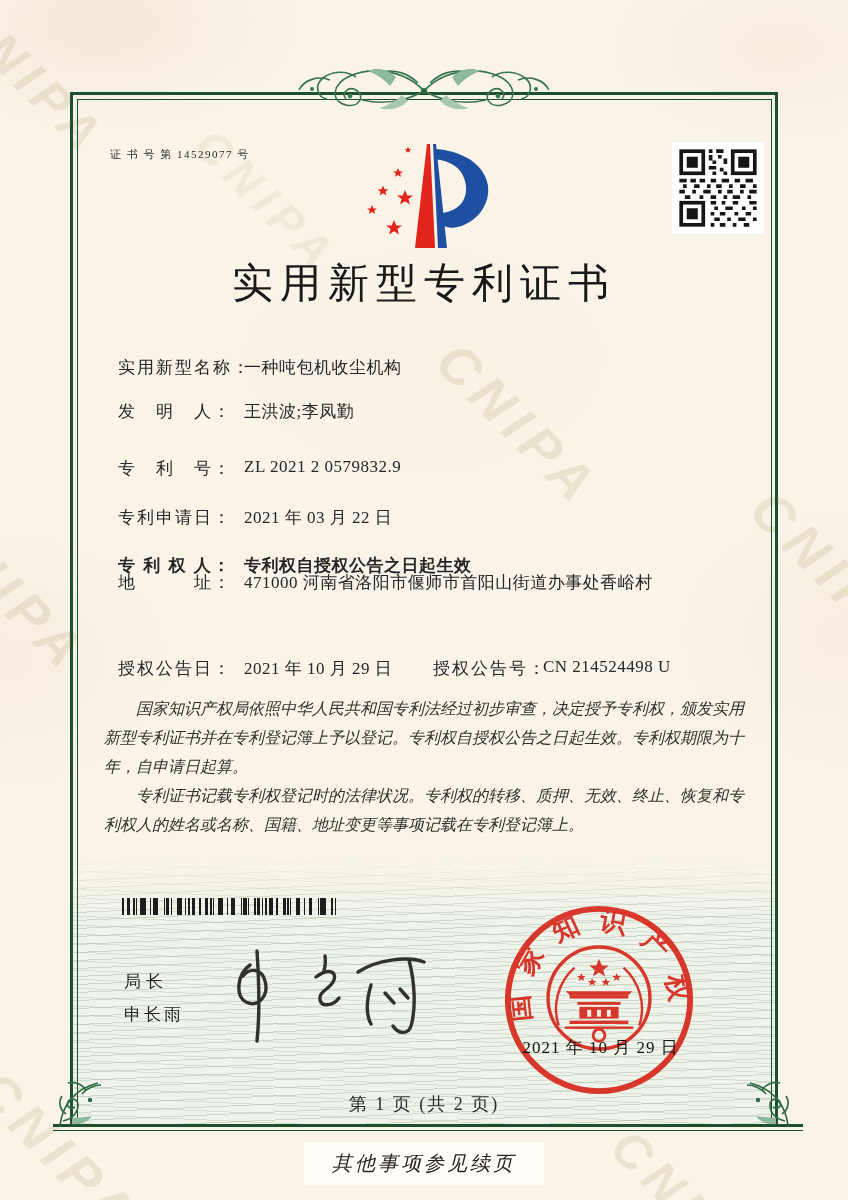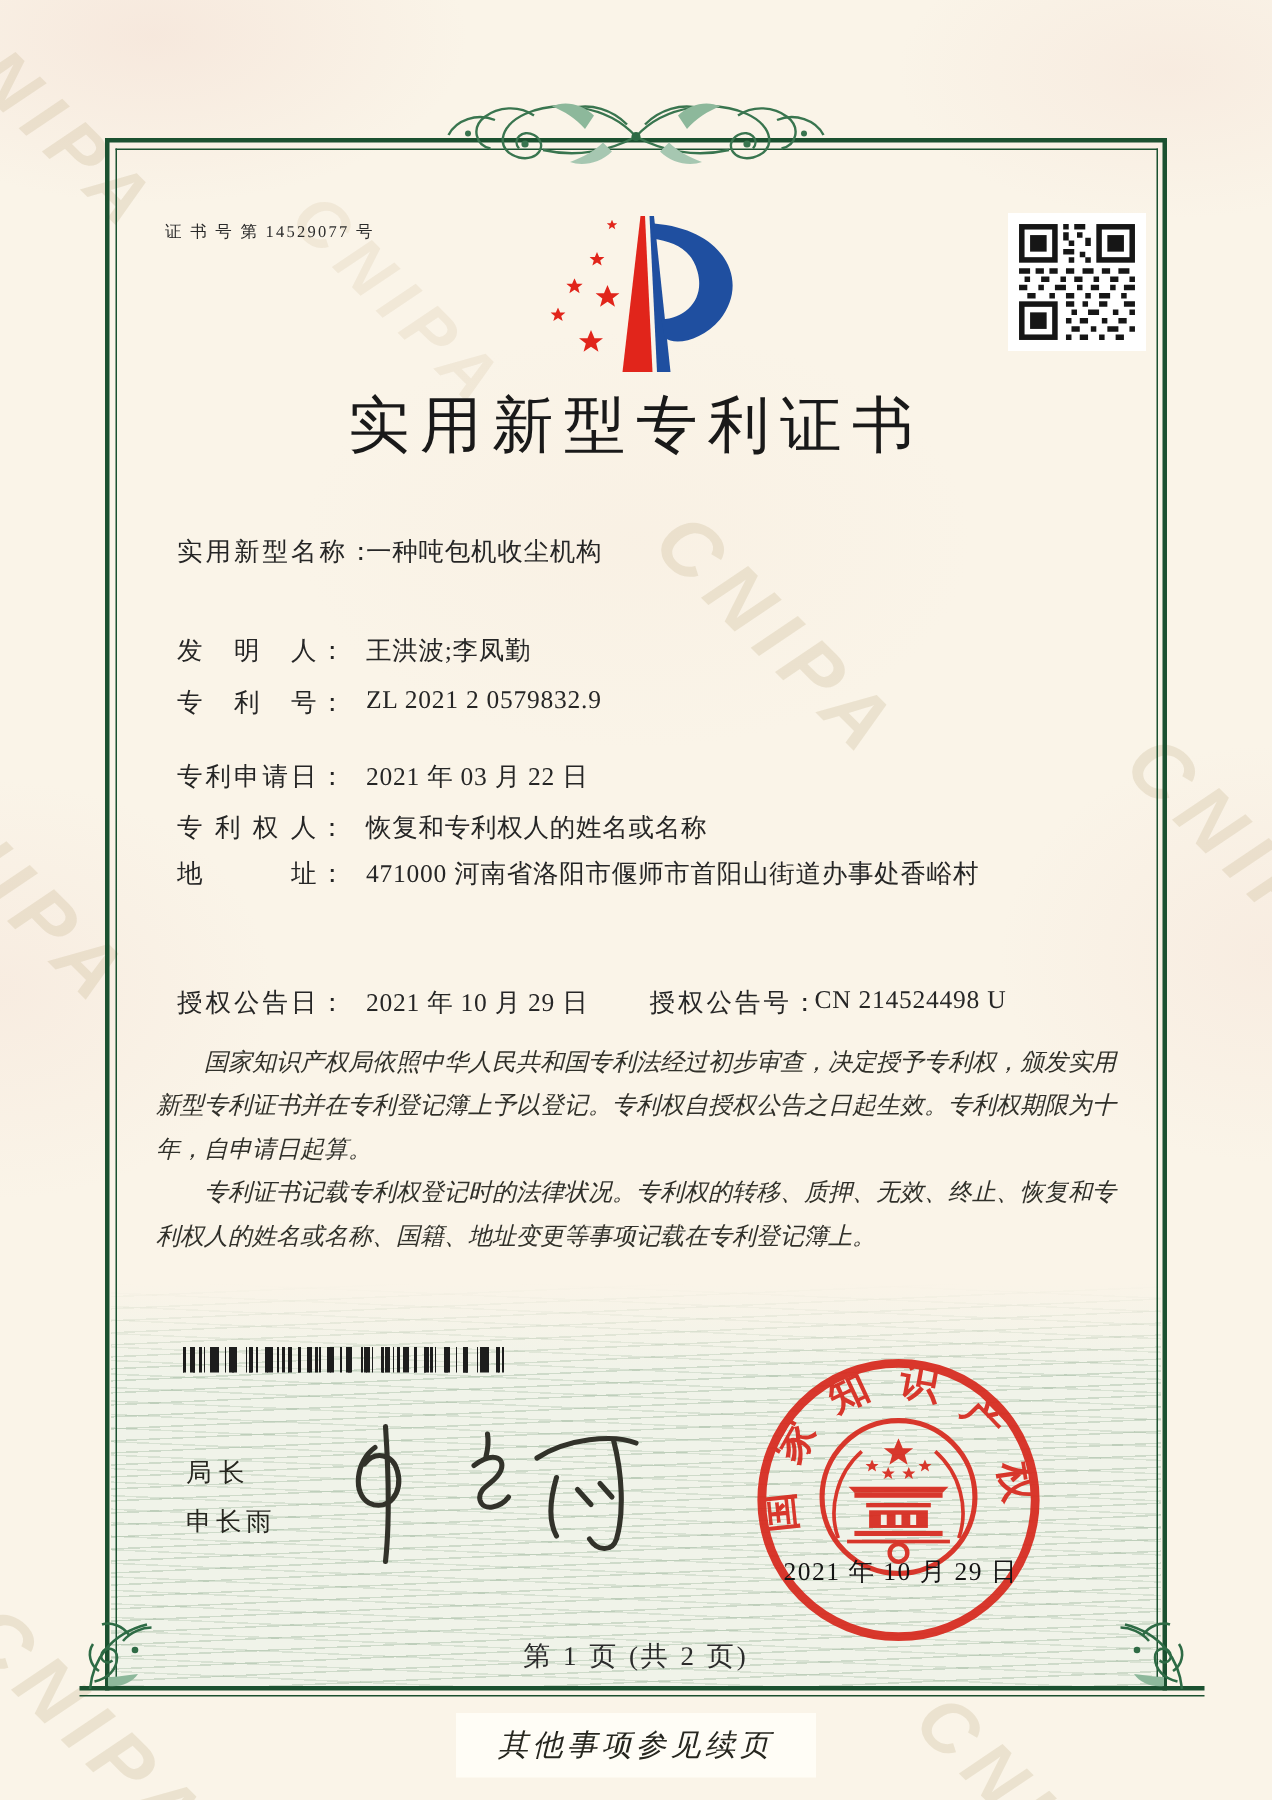--- a/index.html
+++ b/index.html
@@ -176,35 +176,35 @@
       </g>
     </svg>
   </div>
 
   <div class="title">实用新型专利证书</div>
 
   <div class="frow" style="top:356px;">
     <span class="flabel">实用新型名称：</span>
     <span class="fvalue">一种吨包机收尘机构</span>
   </div>
-  <div class="frow" style="top:422px;">
+  <div class="frow" style="top:400px;">
     <span class="flabel">发　明　人：</span>
     <span class="fvalue">王洪波;李凤勤</span>
   </div>
   <div class="frow" style="top:457px;">
     <span class="flabel">专　利　号：</span>
     <span class="fvalue">ZL 2021 2 0579832.9</span>
   </div>
   <div class="frow" style="top:506px;">
     <span class="flabel">专利申请日：</span>
     <span class="fvalue">2021 年 03 月 22 日</span>
   </div>
-  <div class="frow" style="top:540px;">
+  <div class="frow" style="top:554px;font-weight:bold;">
     <span class="flabel">专 利 权 人：</span>
-    <span class="fvalue">恢复和专利权人的姓名或名称</span>
+    <span class="fvalue">专利权自授权公告之日起生效</span>
   </div>
   <div class="frow" style="top:571px;">
     <span class="flabel">地　　　址：</span>
     <span class="fvalue">471000 河南省洛阳市偃师市首阳山街道办事处香峪村</span>
   </div>
   <div class="frow" style="top:657px;">
     <span class="flabel">授权公告日：</span>
     <span class="fvalue">2021 年 10 月 29 日</span>
     <span class="flabel2">授权公告号：</span>
     <span class="fvalue2">CN 214524498 U</span>

